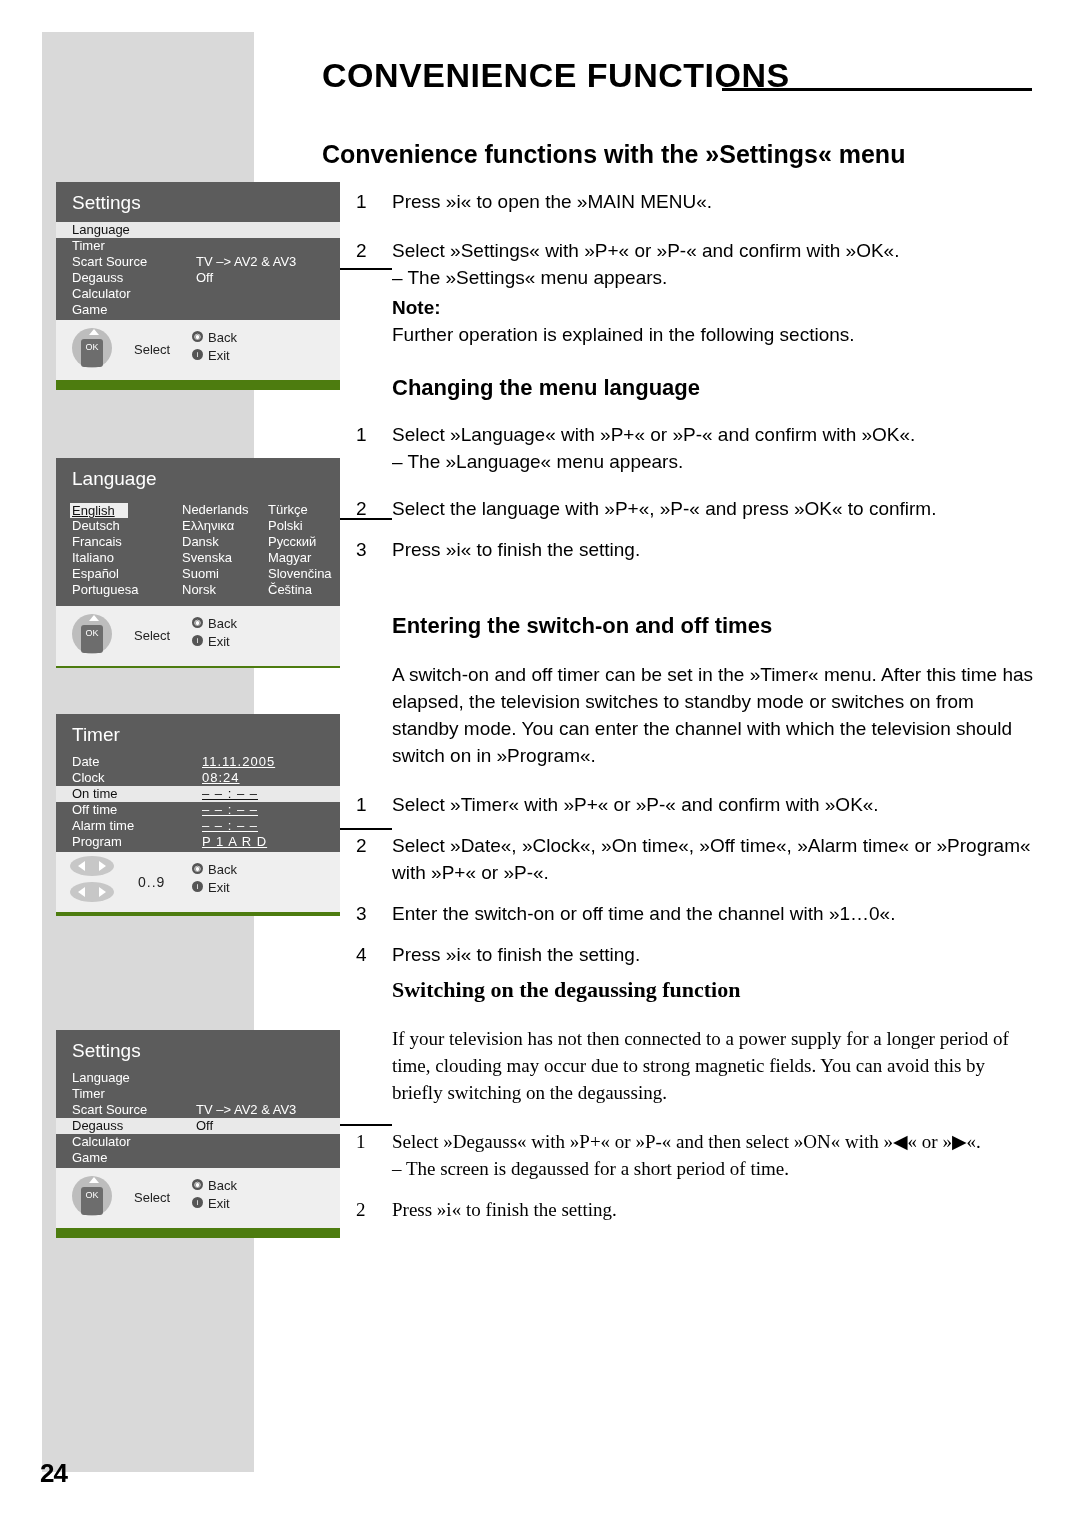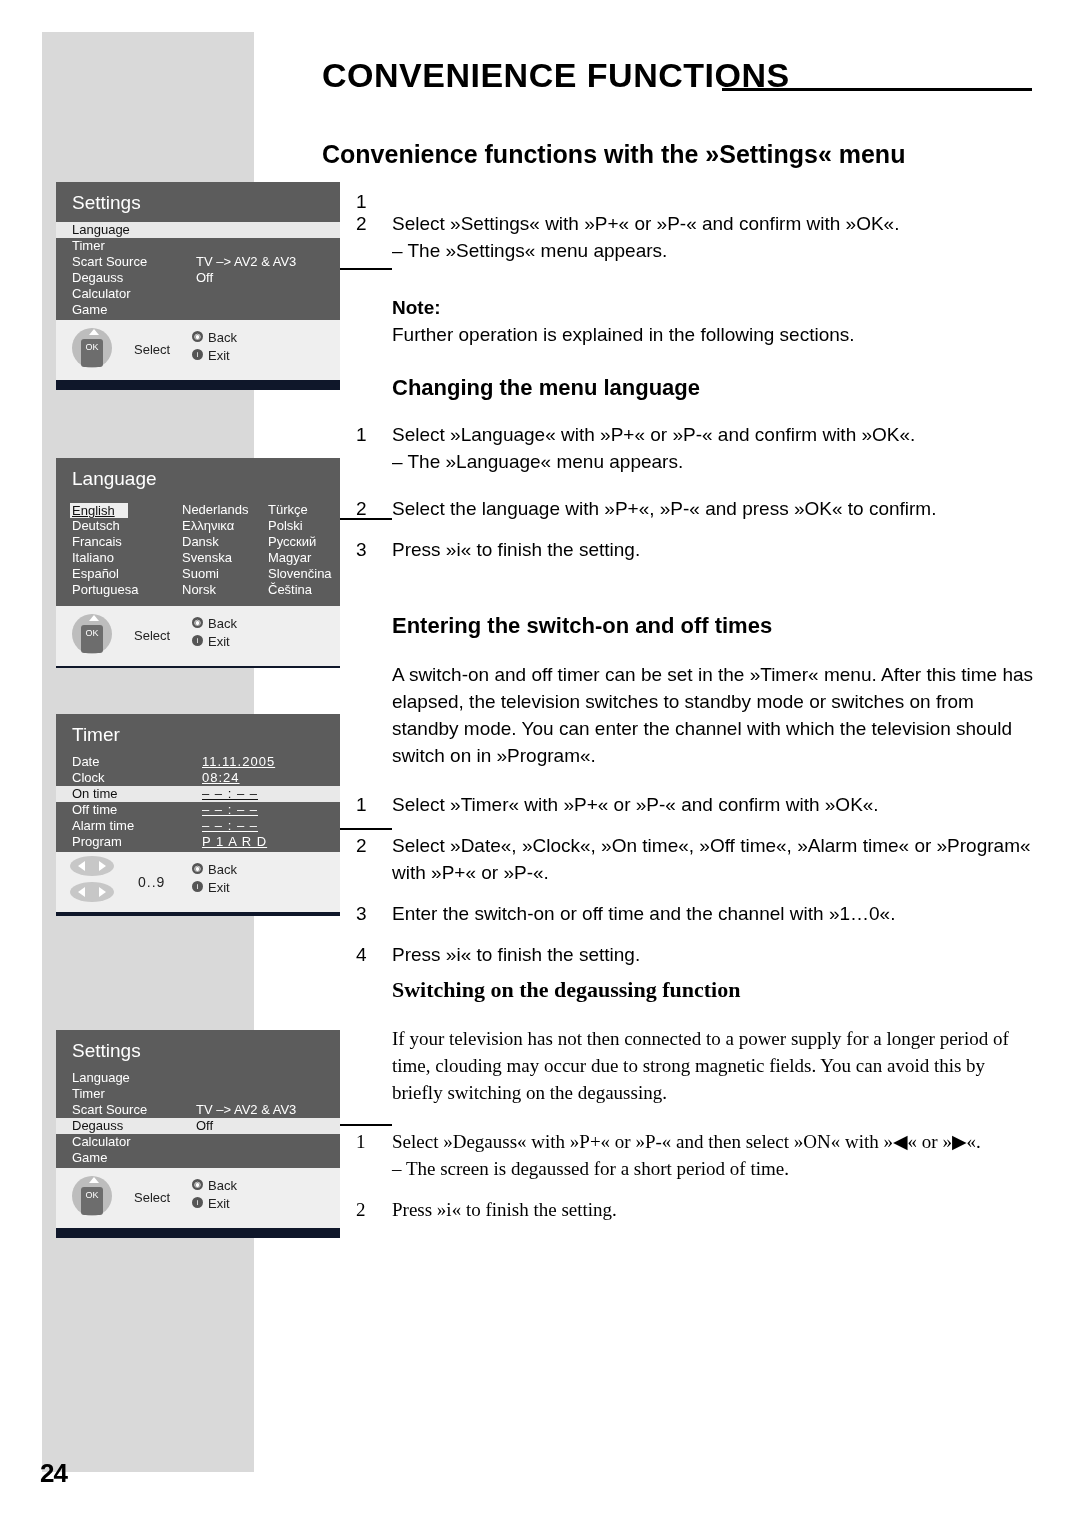--- a/index.html
+++ b/index.html
@@ -22,21 +22,21 @@
   .subtitle{position:absolute;left:322px;top:140px;width:720px;font-size:25px;font-weight:bold;color:#000;}
 
   
   .col{position:absolute;left:392px;width:648px;font-size:19px;line-height:27px;}
   .step{position:relative;margin-bottom:0;}
   .num{position:absolute;left:-36px;top:0;font-size:19px;}
   .h3{font-size:22px;font-weight:bold;margin:0;}
   .note-label{font-weight:bold;font-size:19px;}
 
   
-  .tvbox{position:absolute;background:#0f172a;box-shadow:0 0 0 0 #fff;}
+  .tvbox{position:absolute;background:#4d7c0f;box-shadow:0 0 0 0 #fff;}
   .tvbox .dark{background:#5c5c5c;color:#fff;position:relative;}
   .tvbox .hdr{font-size:19px;padding:10px 0 8px 16px;color:#fff;}
   .tvbox .rows{font-size:13px;padding:0 0 8px 0;}
   .row{position:relative;height:16px;line-height:16px;padding-left:16px;color:#fff;}
   .row.sel{background:#e9e9e9;color:#111;}
   .row .val{position:absolute;left:140px;}
   .row .val2{position:absolute;left:146px;letter-spacing:1px;text-decoration:underline;}
   .tvbox .footer{background:#efefef;height:60px;position:relative;}
   .footer .selectlbl{position:absolute;left:78px;top:22px;font-size:13px;color:#222;}
   .footer .back{position:absolute;left:152px;top:10px;font-size:13px;color:#222;}
@@ -207,20 +207,21 @@
       <div class="selectlbl">Select</div>
       <div class="back"><span class="bdot">◉</span><span>Back</span></div>
       <div class="exit"><span class="bdot">i</span><span>Exit</span></div>
     </div>
   </div>
   <div class="conn" style="left:340px;top:1124px;width:52px;"></div>
 
   <div class="col" style="top:188px;">
     <div class="step" style="margin-bottom:22px;">
       <span class="num">1</span>
+      <span>Press »i« to open the »MAIN MENU«.</span>
     </div>
     <div class="step">
       <span class="num">2</span>
       <span>Select »Settings« with »P+« or »P-« and confirm with »OK«.</span>
     </div>
     <div>– The »Settings« menu appears.</div>
   </div>
 
   <div class="col" style="top:294px;">
     <div class="note-label">Note:</div>

